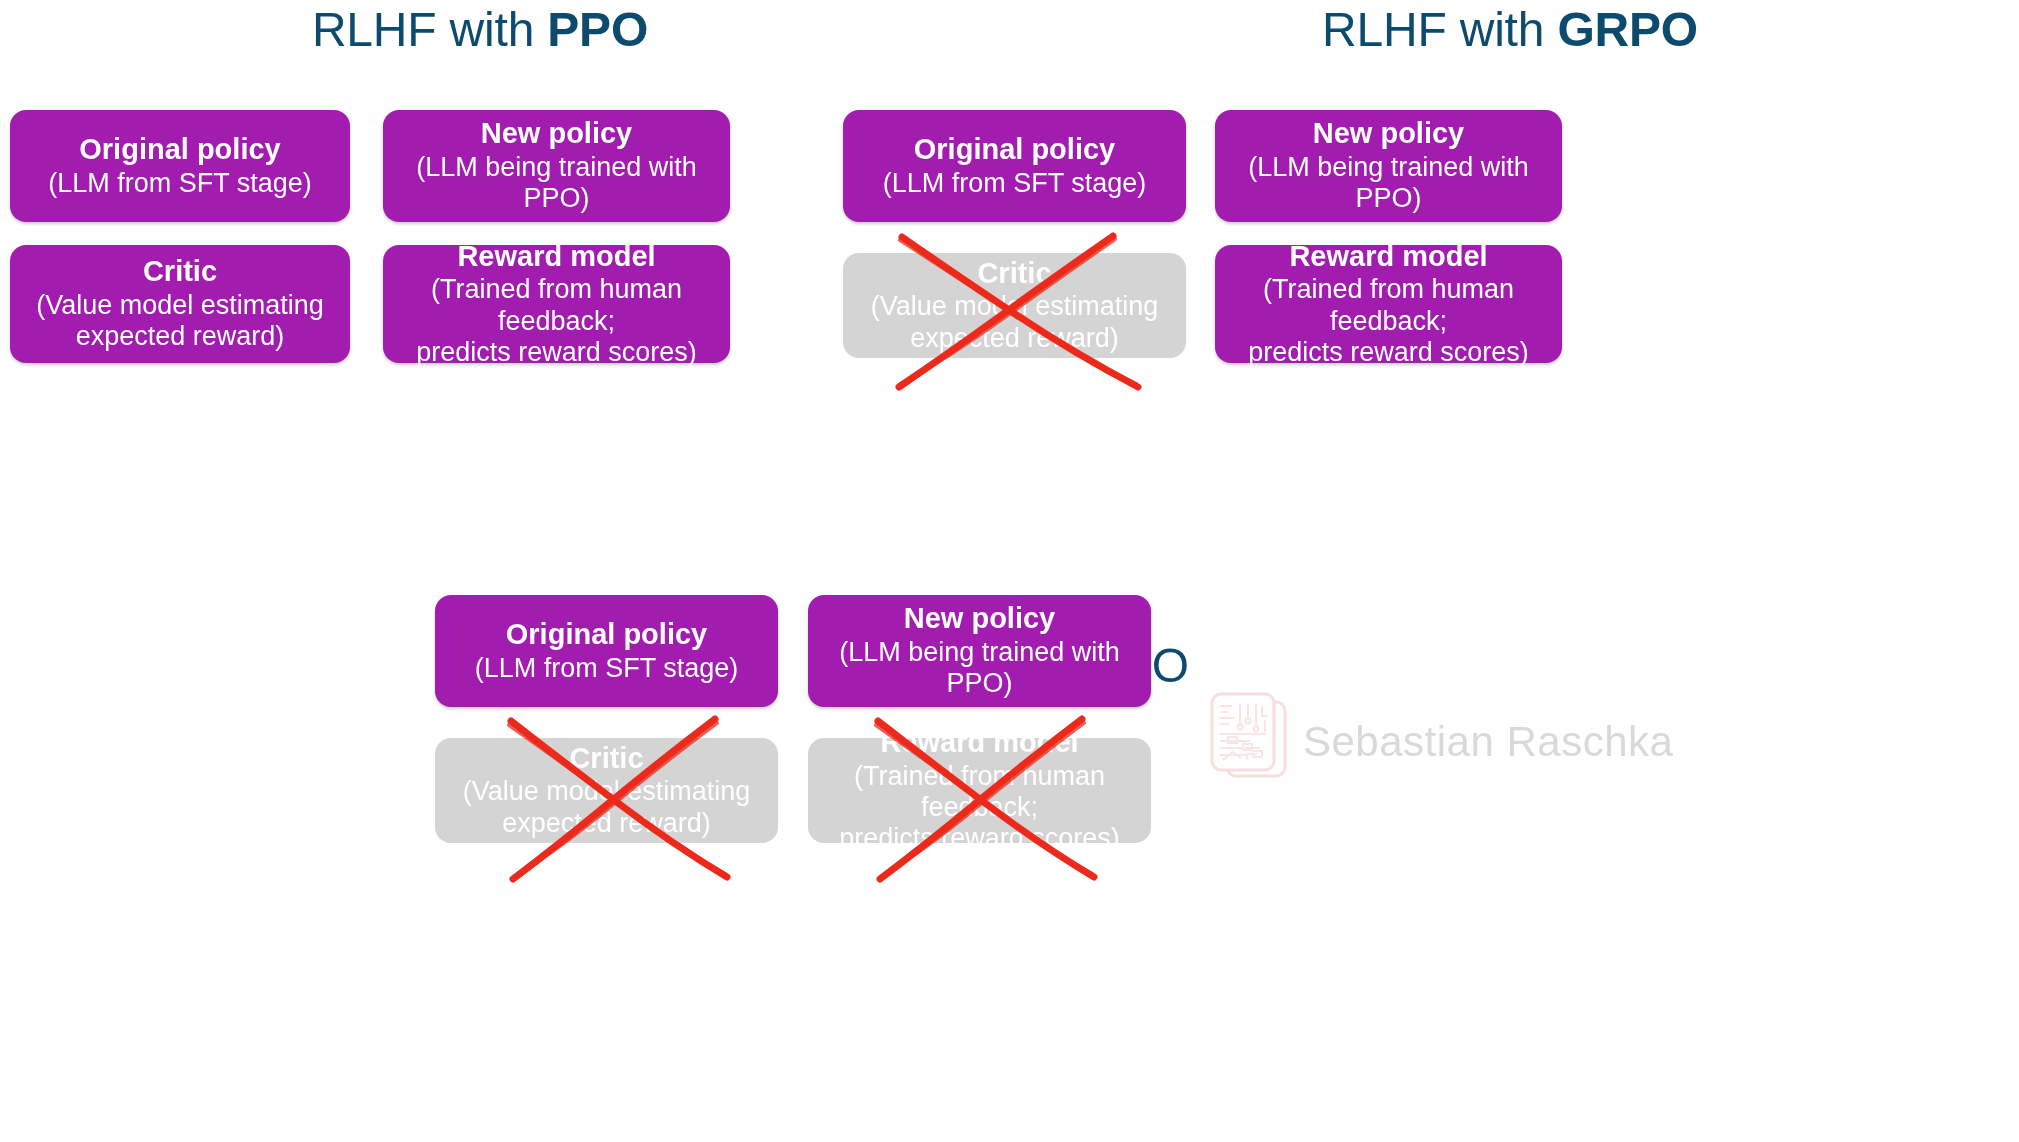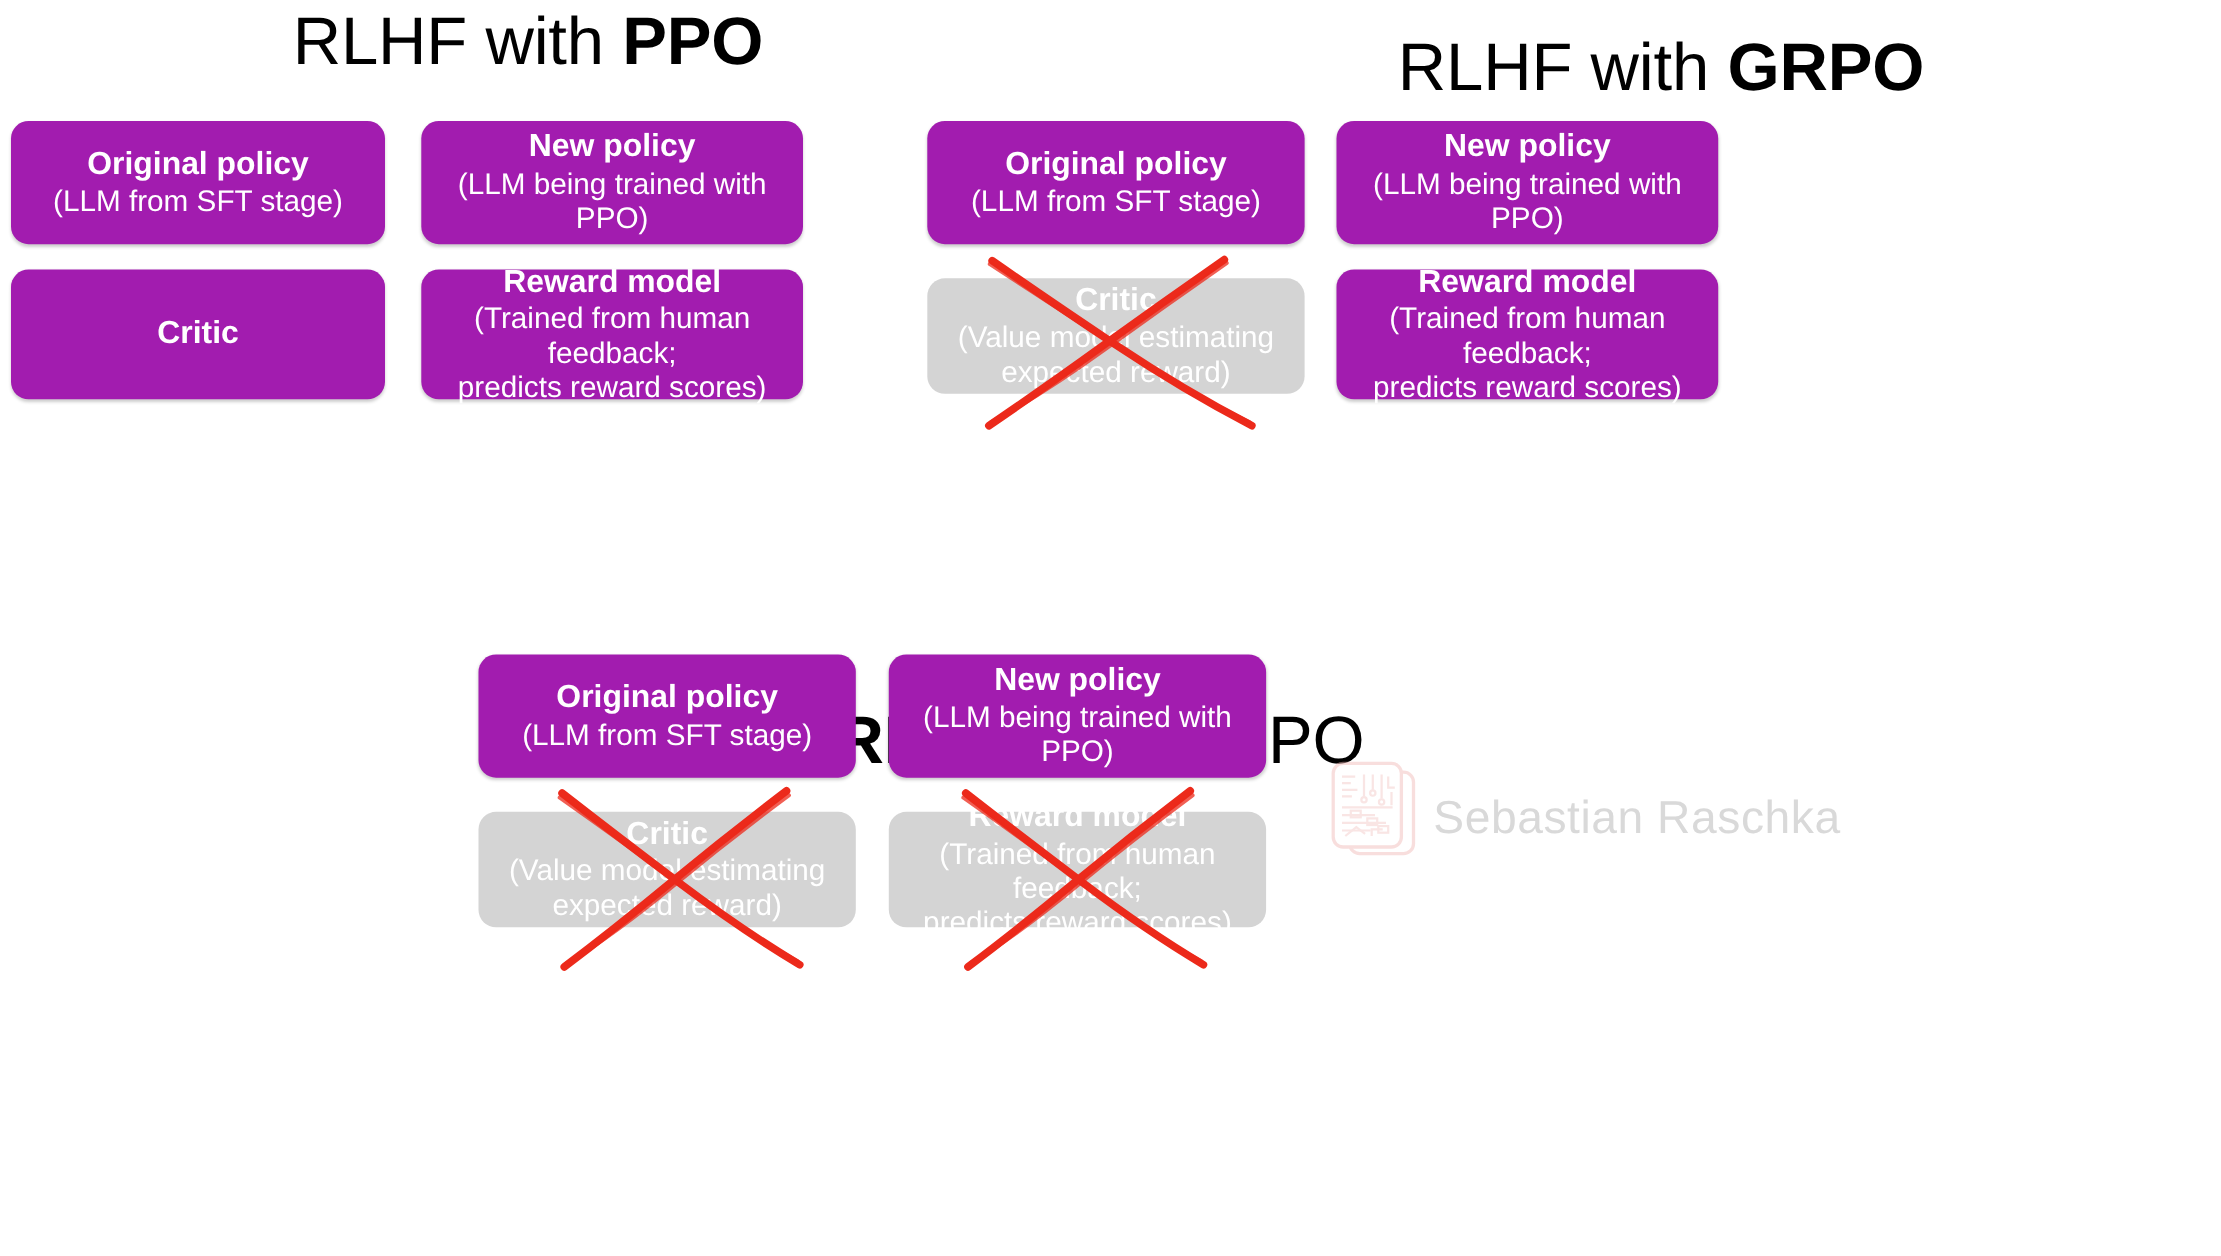--- a/index.html
+++ b/index.html
@@ -12,30 +12,30 @@
     height: 1142px;
     position: relative;
     overflow: hidden;
     font-family: "Liberation Sans", sans-serif;
     -webkit-font-smoothing: antialiased;
   }
 
   
   .section-title {
     position: absolute;
-    font-size: 61px;
-    color: #000000;
+    font-size: 48px;
+    color: #0c4a6e;
     font-weight: 400;
     white-space: nowrap;
     letter-spacing: -0.2px;
   }
   .section-title .bold { font-weight: 700; }
 
   #title-ppo  { left: 0;    top: 2px;   width: 960px;  text-align: center; }
-  #title-grpo { left: 1060px; top: 2px; width: 900px;  text-align: center; margin-top: 24px; }
+  #title-grpo { left: 1060px; top: 2px; width: 900px;  text-align: center; }
   #title-rlvr { left: 520px; top: 638px; width: 960px; text-align: center; }
 
   
   .box {
     position: absolute;
     border-radius: 16px;
     box-sizing: border-box;
     display: flex;
     flex-direction: column;
     align-items: center;
@@ -99,20 +99,22 @@
   <div class="box-sub">(LLM from SFT stage)</div>
 </div>
 
 <div class="box dark" style="left:383px; top:110px; width:347px; height:112px;">
   <div class="box-title">New policy</div>
   <div class="box-sub">(LLM being trained with PPO)</div>
 </div>
 
 <div class="box dark" style="left:10px; top:245px; width:340px; height:118px;">
   <div class="box-title">Critic</div>
+  <div class="box-sub">(Value model estimating
+expected reward)</div>
 </div>
 
 <div class="box dark" style="left:383px; top:245px; width:347px; height:118px;">
   <div class="box-title">Reward model</div>
   <div class="box-sub">(Trained from human feedback;
 predicts reward scores)</div>
 </div>
 
 <div class="section-title" id="title-grpo"><span>RLHF with </span><span class="bold">GRPO</span></div>
 

